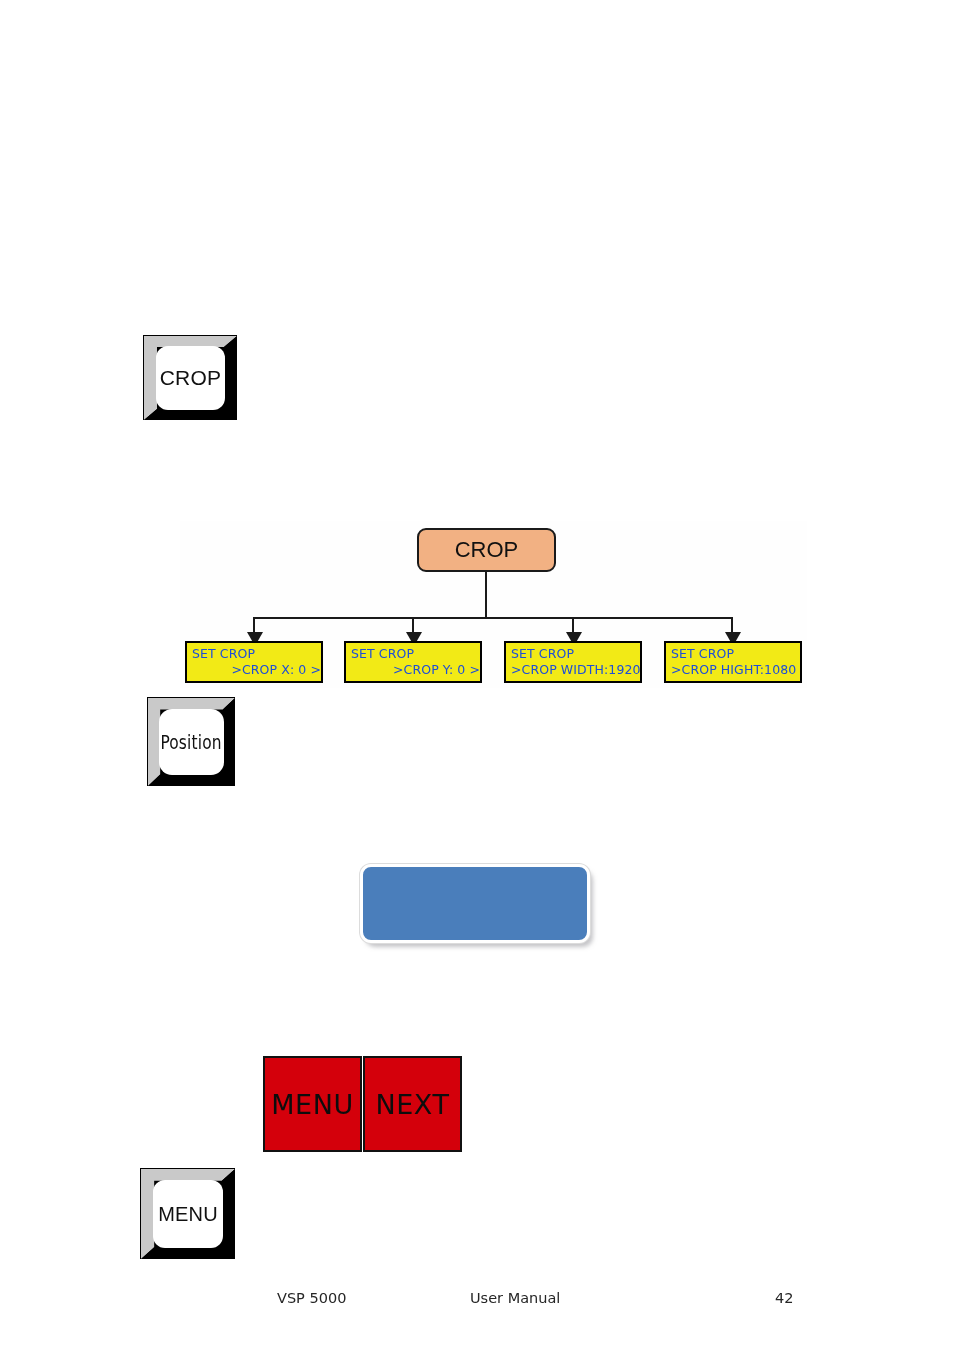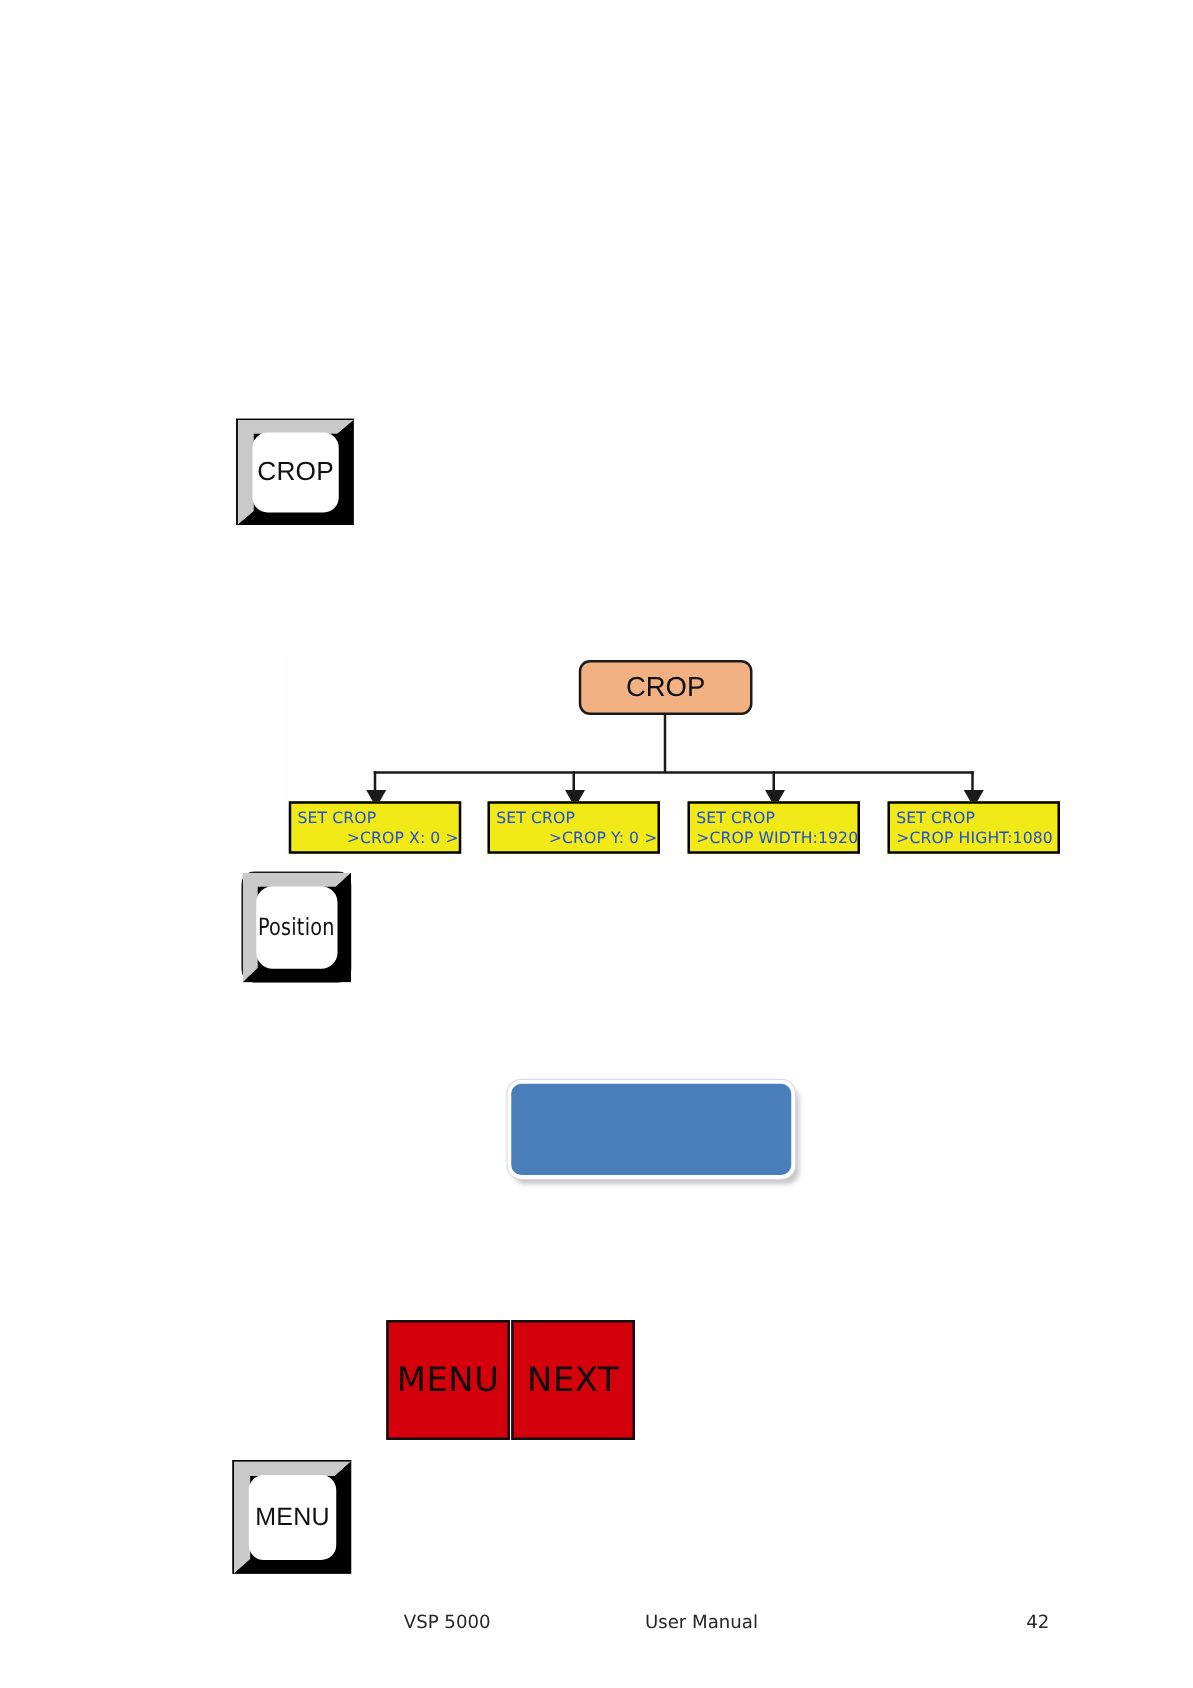--- a/index.html
+++ b/index.html
@@ -12,21 +12,20 @@
     height: 1350px;
     position: relative;
     font-family: "Liberation Sans", sans-serif;
     overflow: hidden;
   }
 
   .page {
     position: absolute;
     inset: 0;
     background: #ffffff;
-    margin-left: 46px;
   }
 
   
   .keycap {
     position: absolute;
     box-sizing: border-box;
     background: #000000;
     border-top: 1px solid #000;
     border-left: 1px solid #000;
   }
@@ -58,21 +57,21 @@
   }
   .keycap .cap-label {
     font-family: "Liberation Sans", sans-serif;
     white-space: nowrap;
     letter-spacing: 0.2px;
   }
 
   #key-crop { left: 143px; top: 335px; width: 94px; height: 85px; }
   #key-crop .cap-label { font-size: 21px; }
 
-  #key-position { left: 147px; top: 697px; width: 88px; height: 89px; border-radius: 11px; }
+  #key-position { left: 147px; top: 697px; width: 88px; height: 89px; }
   #key-position .cap { border-radius: 13px; }
   #key-position .cap-label {
     font-size: 19px;
     font-family: "DejaVu Sans Condensed", "Liberation Sans", sans-serif;
     transform: scaleX(0.9);
   }
 
   #key-menu-bottom { left: 140px; top: 1168px; width: 95px; height: 91px; }
   #key-menu-bottom .cap-label { font-size: 20px; }
 

